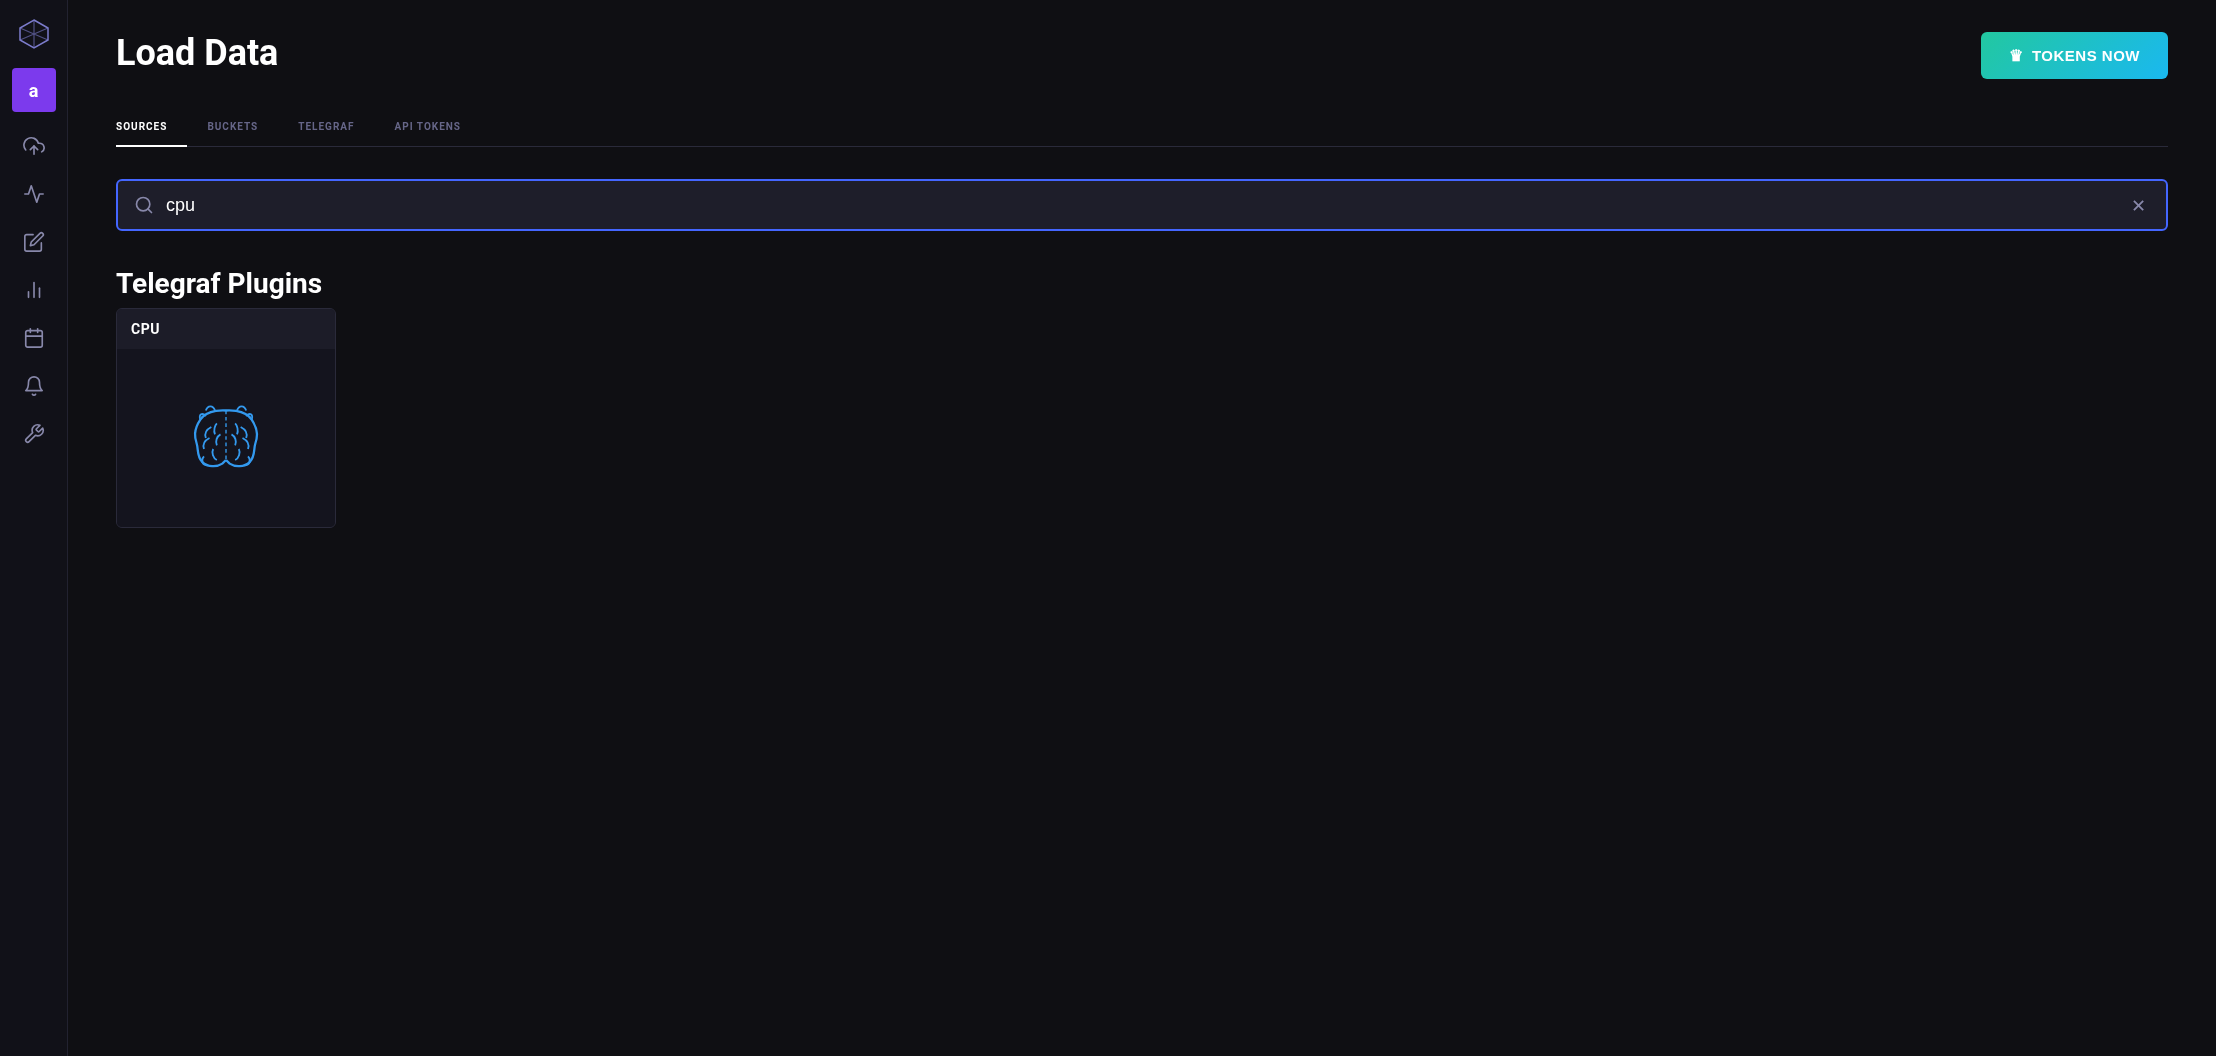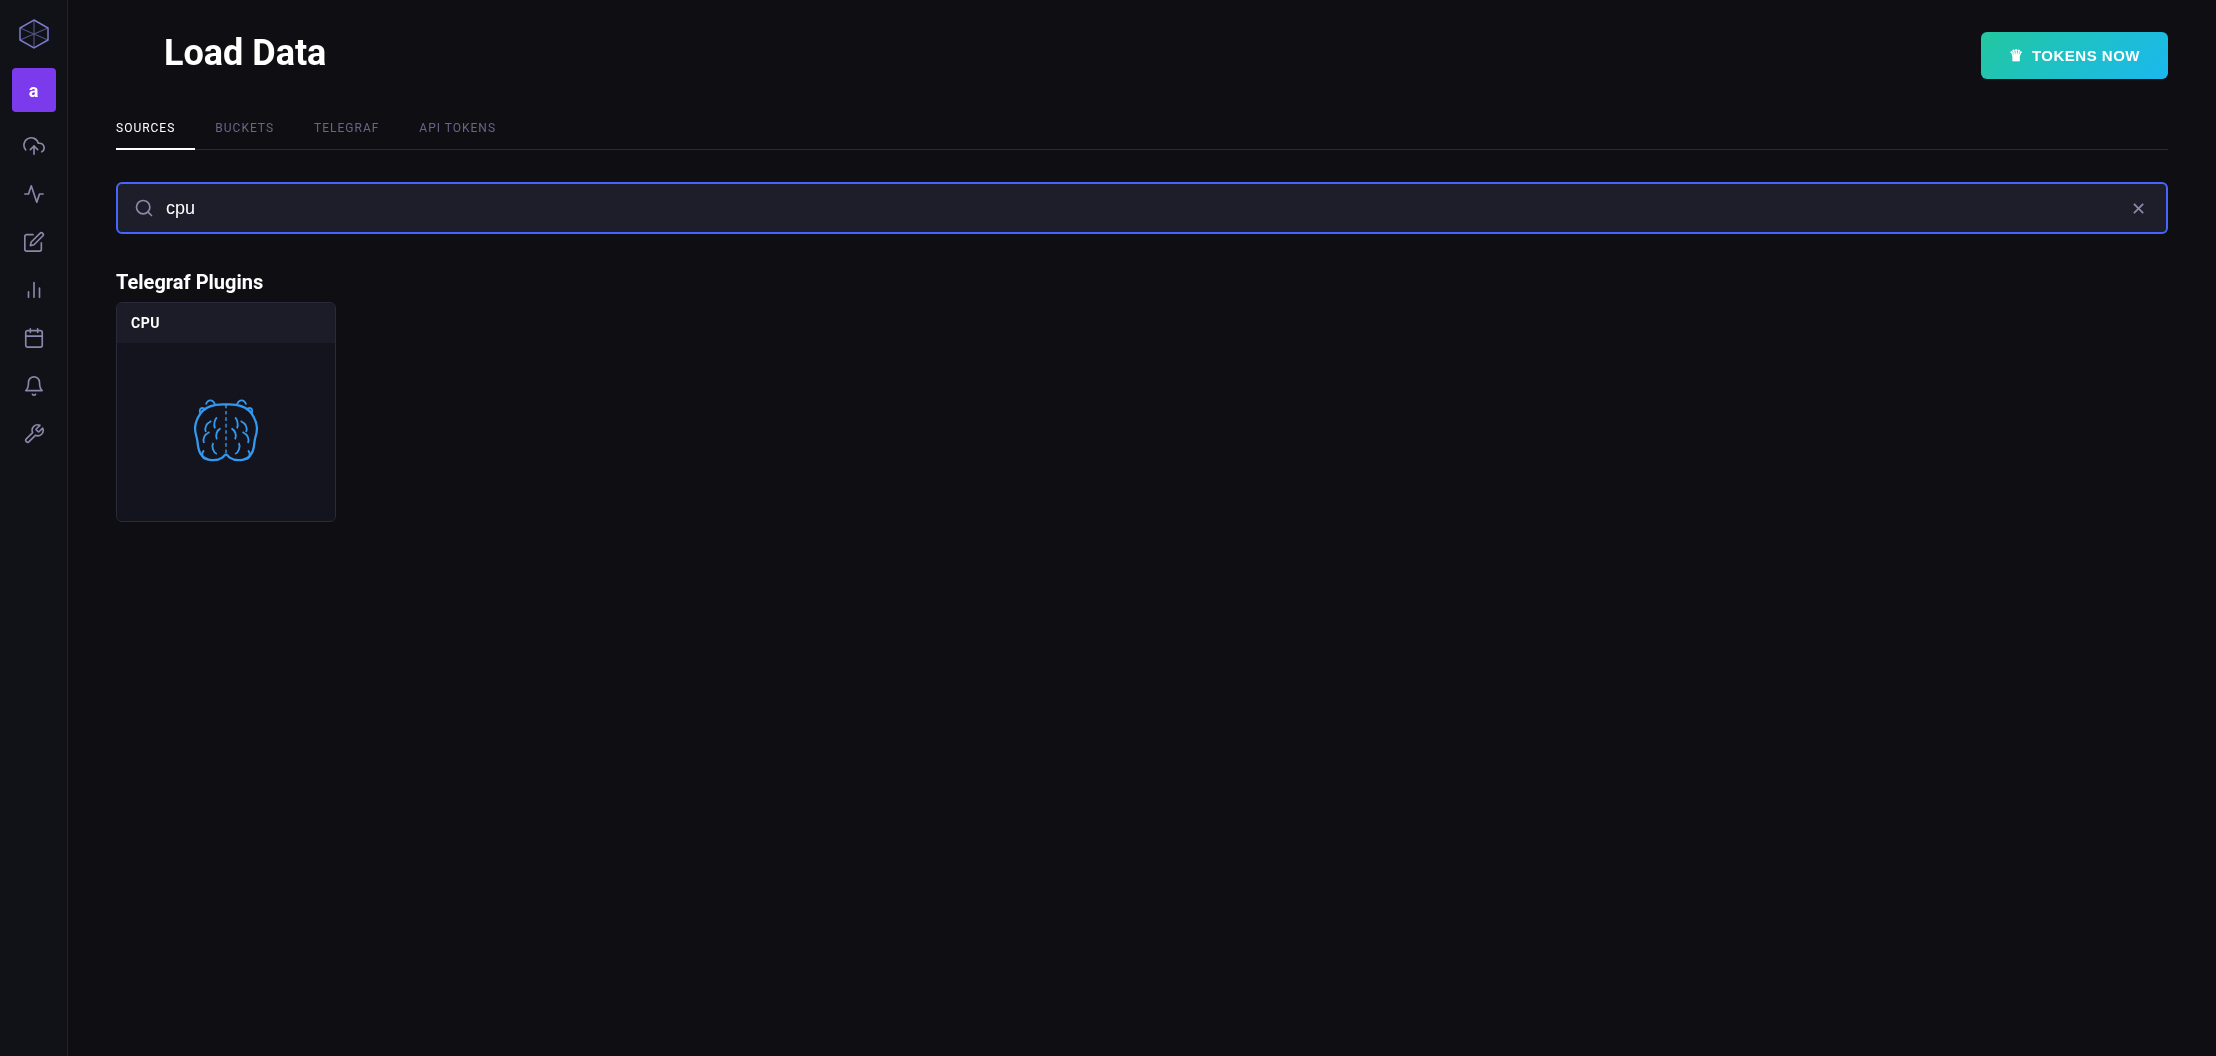--- a/index.html
+++ b/index.html
@@ -70,21 +70,20 @@
       overflow: hidden;
       padding: 32px 48px;
     }
 
     
     .header {
       display: flex;
       align-items: flex-start;
       justify-content: space-between;
       margin-bottom: 32px;
-      margin-left: 48px;
     }
 
     .page-title {
       font-size: 36px;
       font-weight: 700;
       color: #ffffff;
     }
 
     .upgrade-btn {
       background: linear-gradient(135deg, #22c8a0, #1ab8f0);
@@ -109,22 +108,22 @@
     
     .tabs {
       display: flex;
       gap: 0;
       border-bottom: 1px solid #2a2a3a;
       margin-bottom: 32px;
     }
 
     .tab {
       padding: 10px 20px 14px 20px;
-      font-size: 12px;
-      font-weight: 400;
+      font-size: 10px;
+      font-weight: 700;
       letter-spacing: 1px;
       color: #666688;
       cursor: pointer;
       text-transform: uppercase;
       position: relative;
     }
 
     .tab:first-child {
       padding-left: 0;
     }
@@ -185,21 +184,21 @@
       color: #8888aa;
       font-size: 18px;
       cursor: pointer;
       display: flex;
       align-items: center;
       padding: 4px;
     }
 
     
     .section-title {
-      font-size: 20px;
+      font-size: 28px;
       font-weight: 700;
       margin-bottom: 8px;
       color: #ffffff;
     }
 
     .section-subtitle {
       font-size: 15px;
       color: #888899;
       margin-bottom: 28px;
     }

